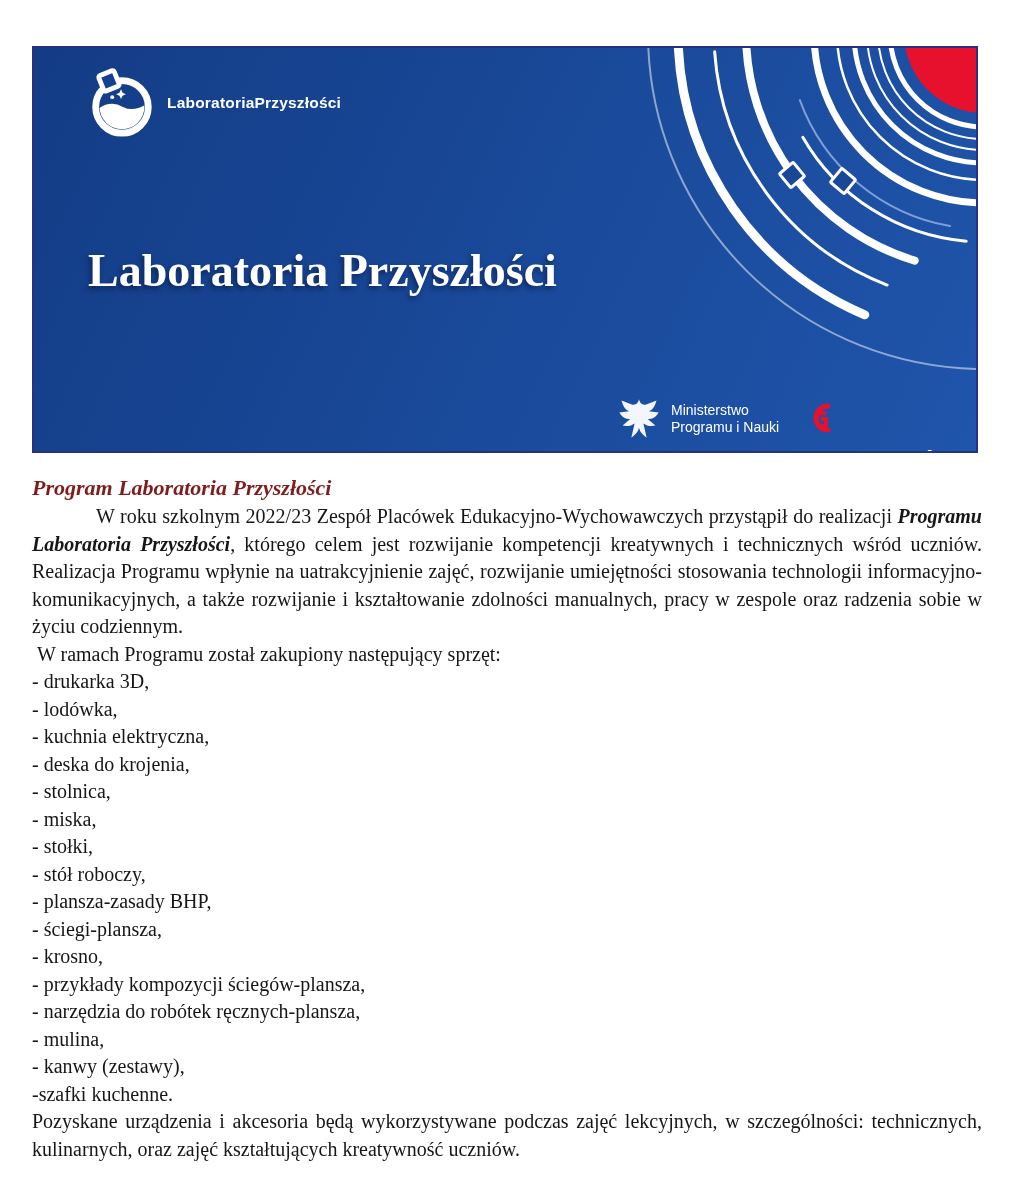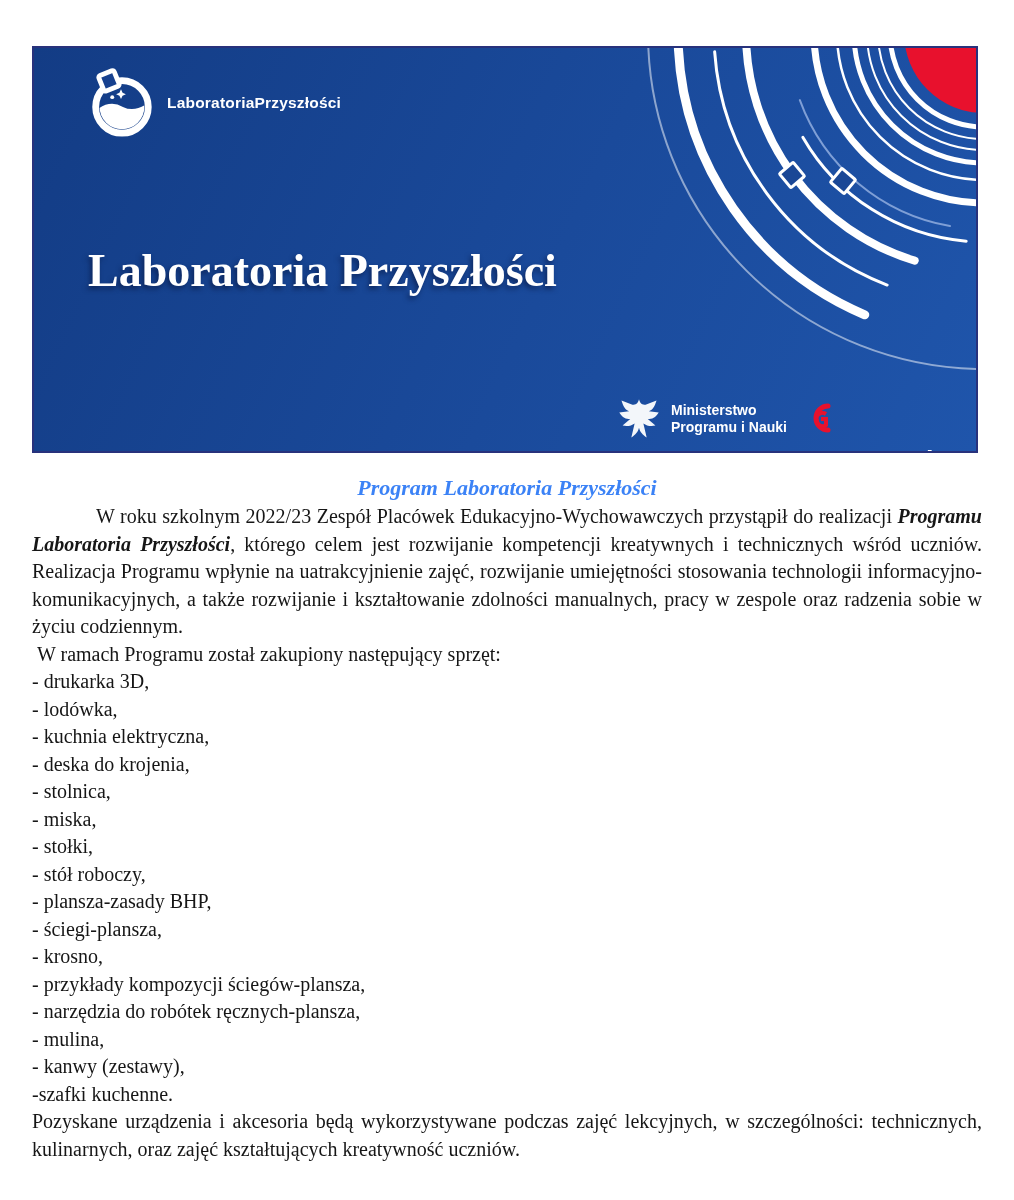--- a/index.html
+++ b/index.html
@@ -31,37 +31,37 @@
     position:absolute;left:54px;top:200px;
     font-family:Liberation Serif, serif;
     font-weight:800;font-size:46px;line-height:1;color:#ffffff;
     text-shadow:-2px 3px 5px rgba(5,15,50,.55);
     white-space:nowrap;
   }
   .ministry{position:absolute;left:583px;top:348px;display:flex;align-items:center;gap:10px;}
   .ministry-text{
     display:flex;flex-direction:column;
     font-family:"Liberation Sans",sans-serif;
-    font-weight:700;font-size:14px;line-height:1.22;color:#fff;
+    font-weight:400;font-size:14px;line-height:1.22;color:#fff;
   }
   .govtech{position:absolute;left:770px;top:352px;display:flex;align-items:flex-start;gap:4px;}
   .govtech-text{position:relative;display:flex;flex-direction:row;align-items:flex-end;margin-top:48px;}
   .gt-name{
     font-family:"Liberation Sans",sans-serif;
     font-weight:800;font-size:27px;line-height:1;color:#fff;letter-spacing:.5px;
   }
   .gt-country{
     font-family:"Liberation Sans",sans-serif;
     font-weight:700;font-size:10px;color:#ef1330;margin-top:1px;margin-right:2px;
   }
   
   .content{padding:0 32px;}
   .doc-title{
-    margin:22px 0 2px;text-align:center;
-    font-size:22px;font-weight:700;font-style:italic;color:#3b82f6;
+    margin:22px 0 2px;text-align:left;
+    font-size:22px;font-weight:700;font-style:italic;color:#7f1d1d;
   }
   .para{margin:0;font-size:20px;line-height:27.5px;}
   .justify{text-align:justify;}
   .indent{text-indent:64px;}
   .pre{white-space:pre-wrap;}
   .emph{font-weight:700;font-style:italic;}
 </style>
 </head>
 <body>
 

